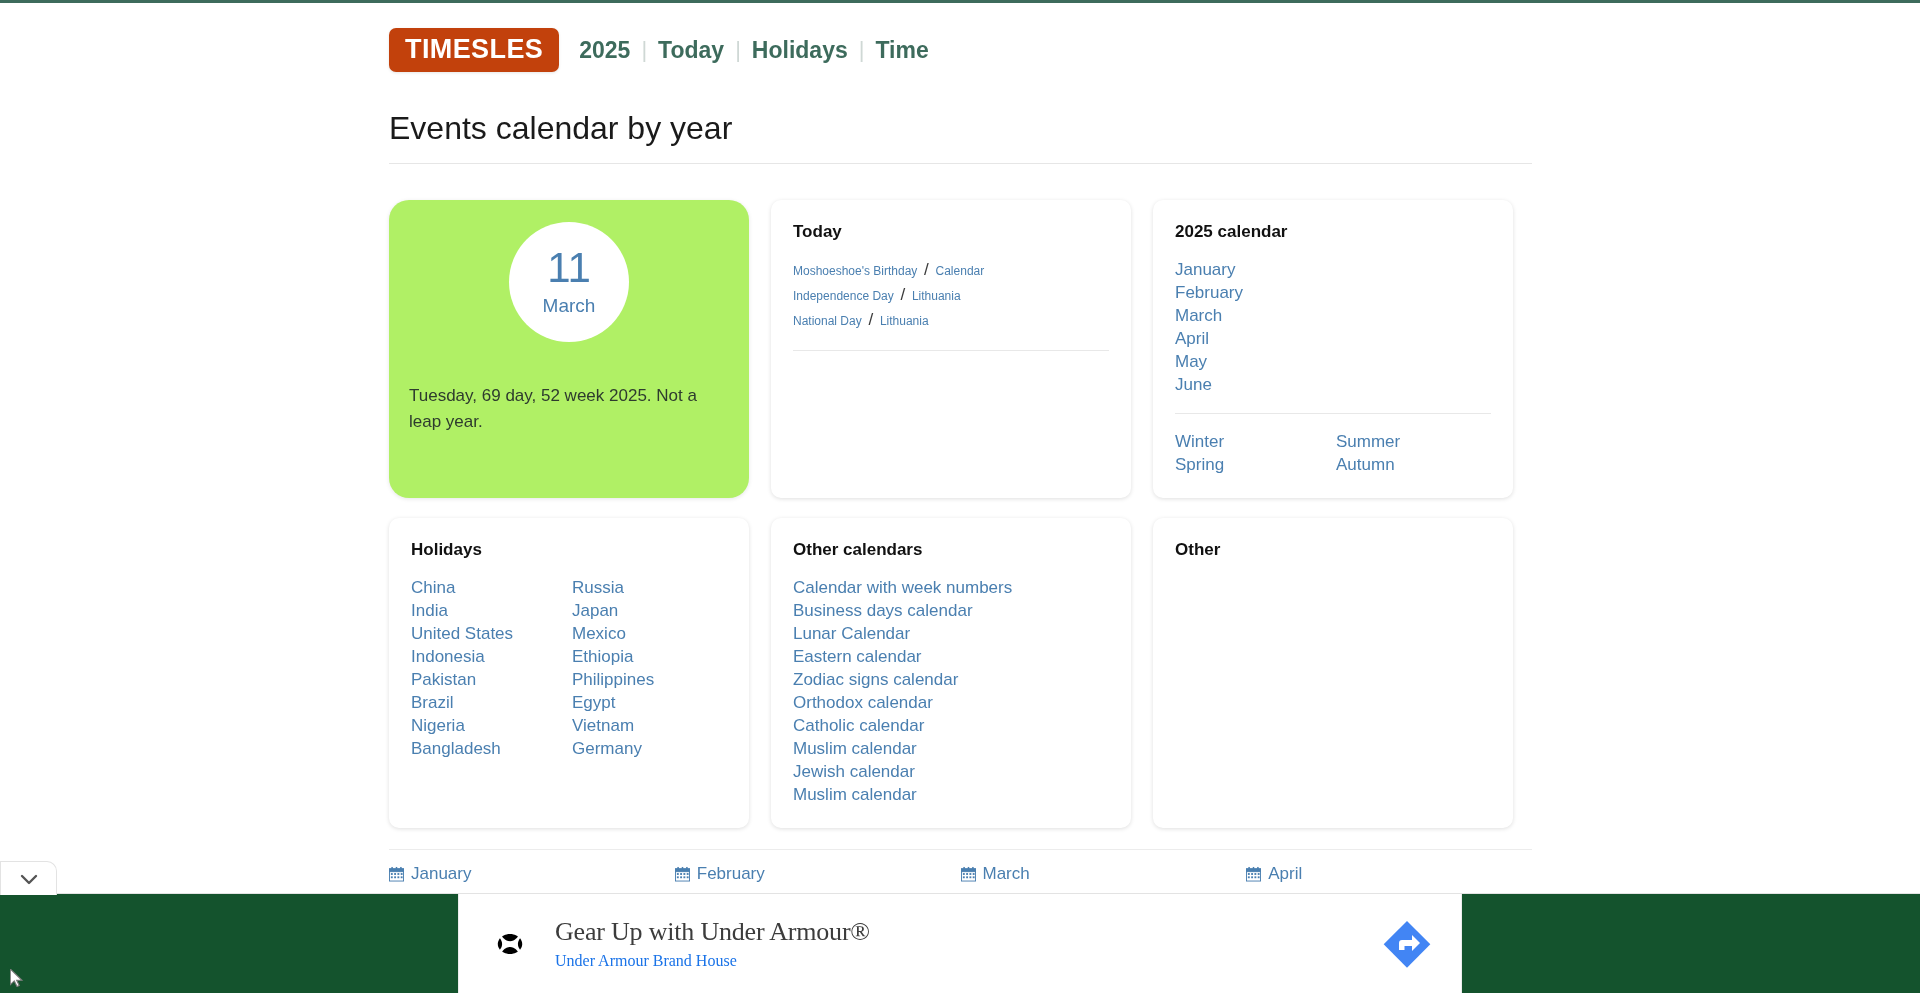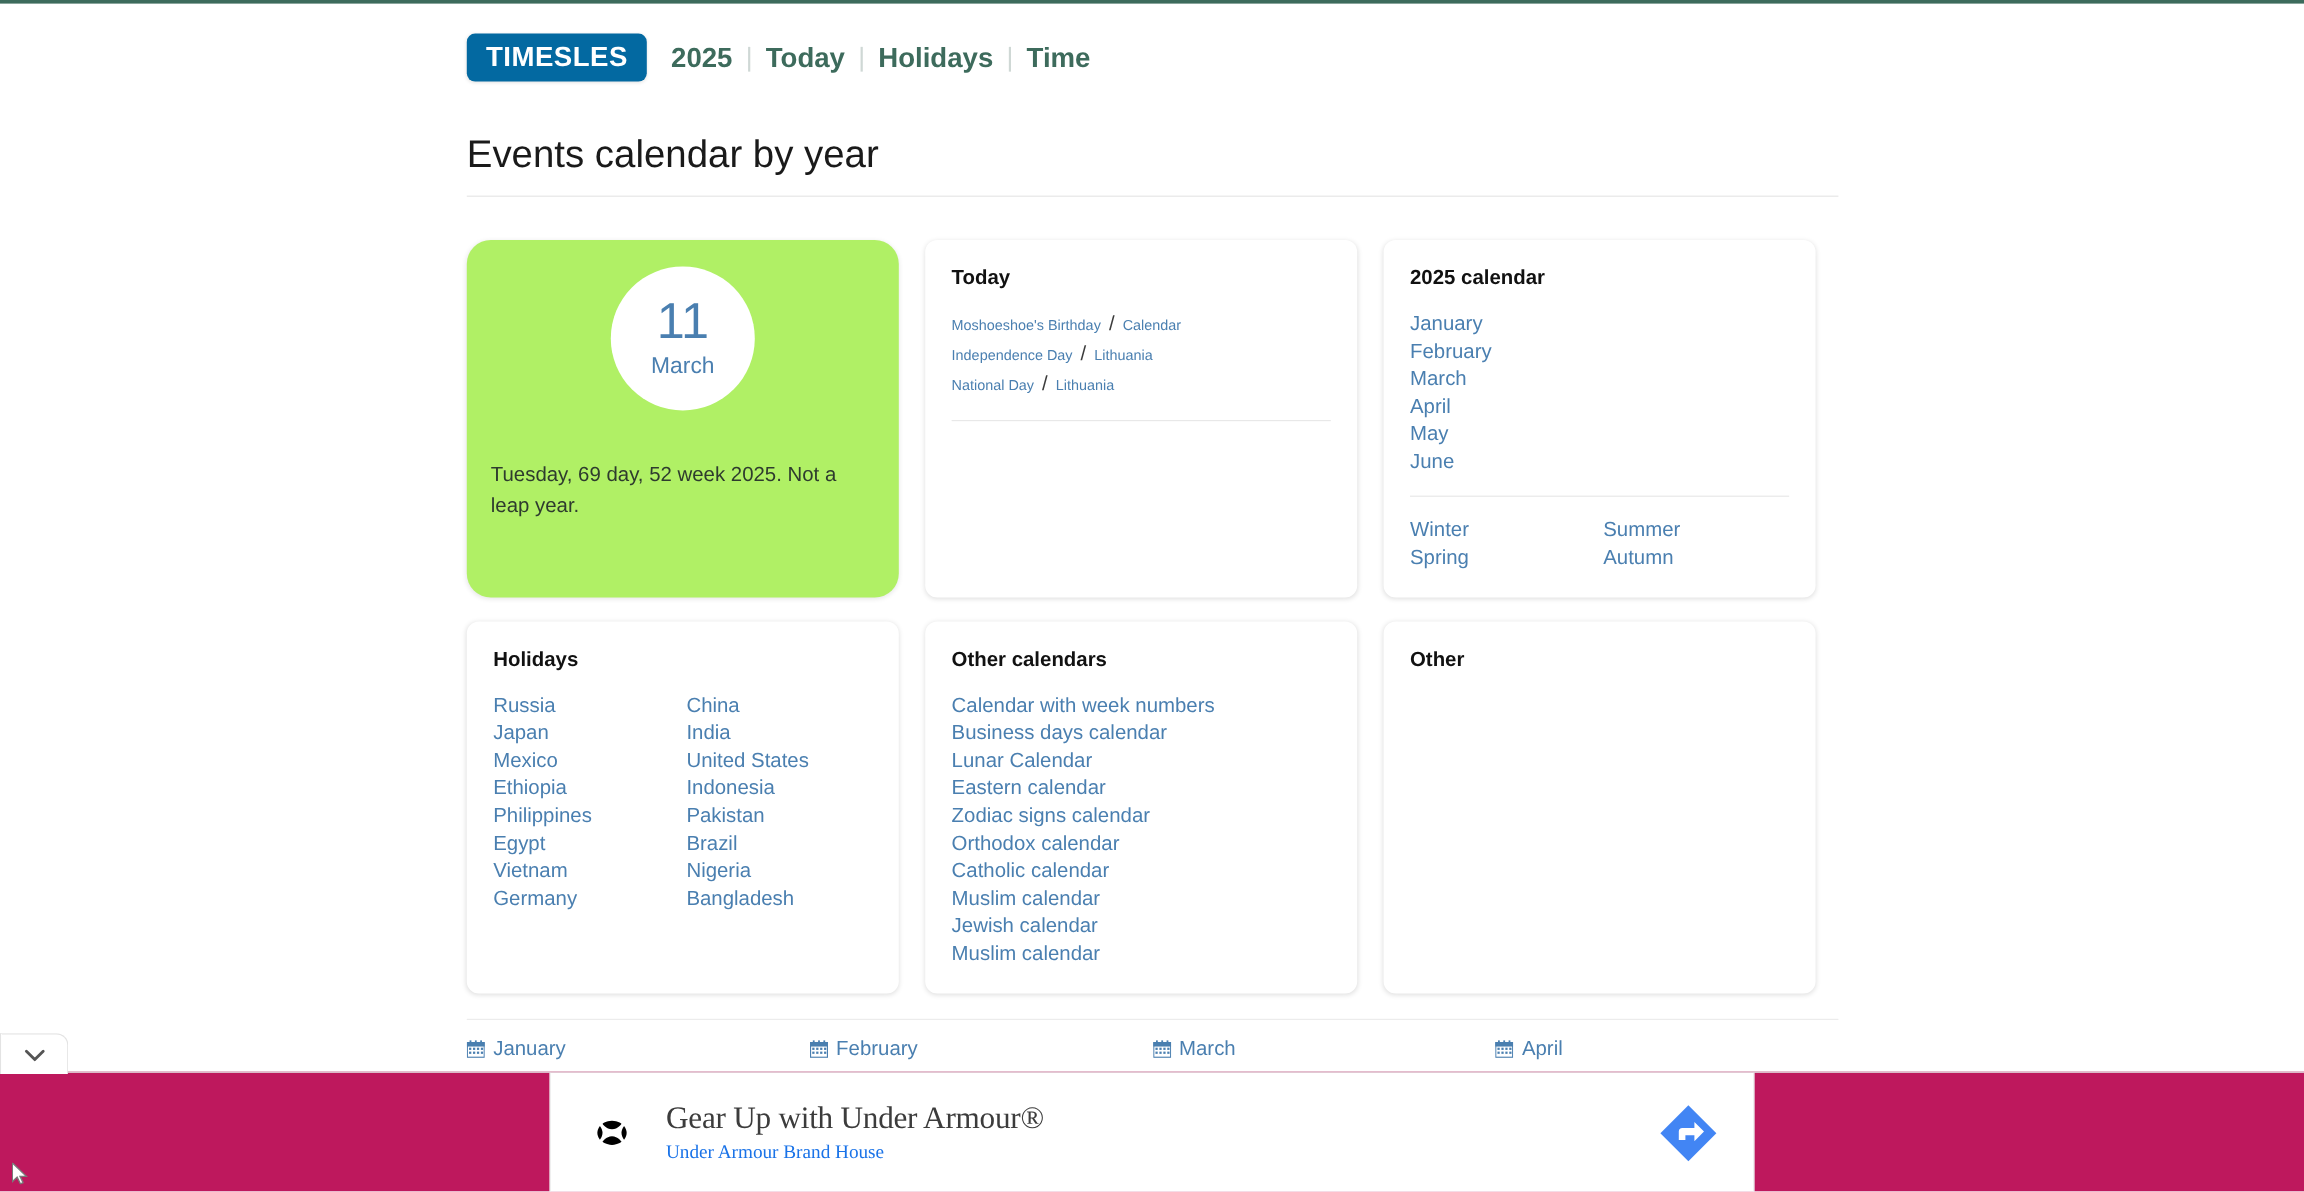--- a/index.html
+++ b/index.html
@@ -29,24 +29,24 @@
   
   .header {
     position: absolute;
     top: 28px;
     left: 389px;
     display: flex;
     align-items: center;
     gap: 0px;
   }
   .logo {
-    background: #0369a1;
+    background: #c2410c;
     color: #ffffff;
     font-weight: bold;
-    font-size: 23px;
+    font-size: 27px;
     letter-spacing: 0.4px;
     padding: 8px 16px 9px 16px;
     border-radius: 7px;
     line-height: 1;
     box-shadow: 0 1px 3px rgba(0,0,0,0.10);
   }
   .nav {
     display: flex;
     align-items: center;
     margin-left: 20px;
@@ -198,21 +198,21 @@
   }
   .cal-icon { width: 15px; height: 16px; display: block; }
 
   
   .ad-bar {
     position: absolute;
     left: 0;
     bottom: 0;
     width: 1920px;
     height: 100px;
-    background: #be185d;
+    background: #14532d;
     border-top: 1px solid #e3e3e3;
   }
   .ad-collapse {
     position: absolute;
     left: 0;
     top: -33px;
     width: 57px;
     height: 34px;
     background: #ffffff;
     border: 1px solid #e3e3e3;
@@ -326,38 +326,38 @@
           <a href="#">Summer</a>
           <a href="#">Autumn</a>
         </div>
       </div>
     </div>
 
     <div class="card">
       <h2>Holidays</h2>
       <div class="twocol">
         <div>
+          <a href="#">China</a>
+          <a href="#">India</a>
+          <a href="#">United States</a>
+          <a href="#">Indonesia</a>
+          <a href="#">Pakistan</a>
+          <a href="#">Brazil</a>
+          <a href="#">Nigeria</a>
+          <a href="#">Bangladesh</a>
+        </div>
+        <div>
           <a href="#">Russia</a>
           <a href="#">Japan</a>
           <a href="#">Mexico</a>
           <a href="#">Ethiopia</a>
           <a href="#">Philippines</a>
           <a href="#">Egypt</a>
           <a href="#">Vietnam</a>
           <a href="#">Germany</a>
-        </div>
-        <div>
-          <a href="#">China</a>
-          <a href="#">India</a>
-          <a href="#">United States</a>
-          <a href="#">Indonesia</a>
-          <a href="#">Pakistan</a>
-          <a href="#">Brazil</a>
-          <a href="#">Nigeria</a>
-          <a href="#">Bangladesh</a>
         </div>
       </div>
     </div>
 
     <div class="card">
       <h2>Other calendars</h2>
       <div class="linklist">
         <a href="#">Calendar with week numbers</a>
         <a href="#">Business days calendar</a>
         <a href="#">Lunar Calendar</a>

